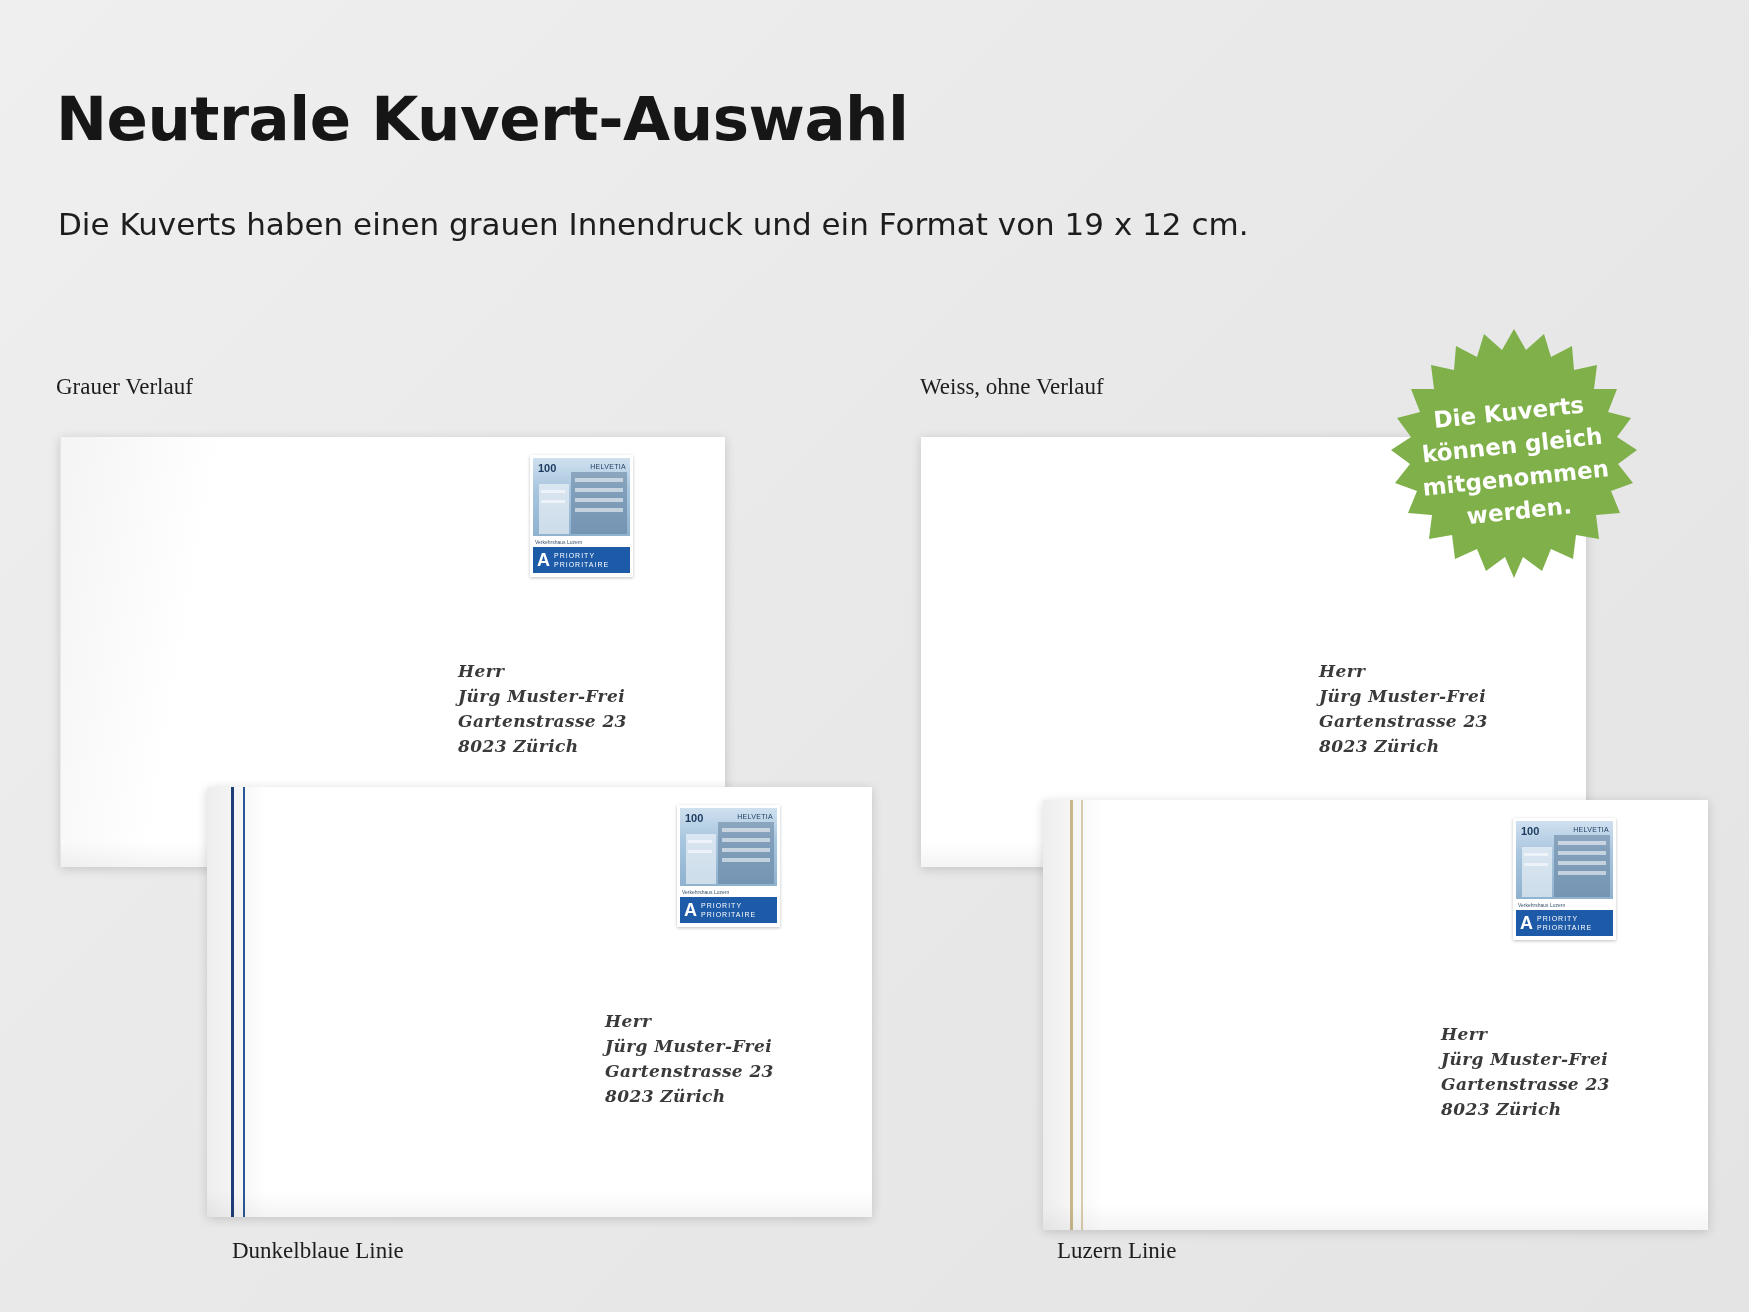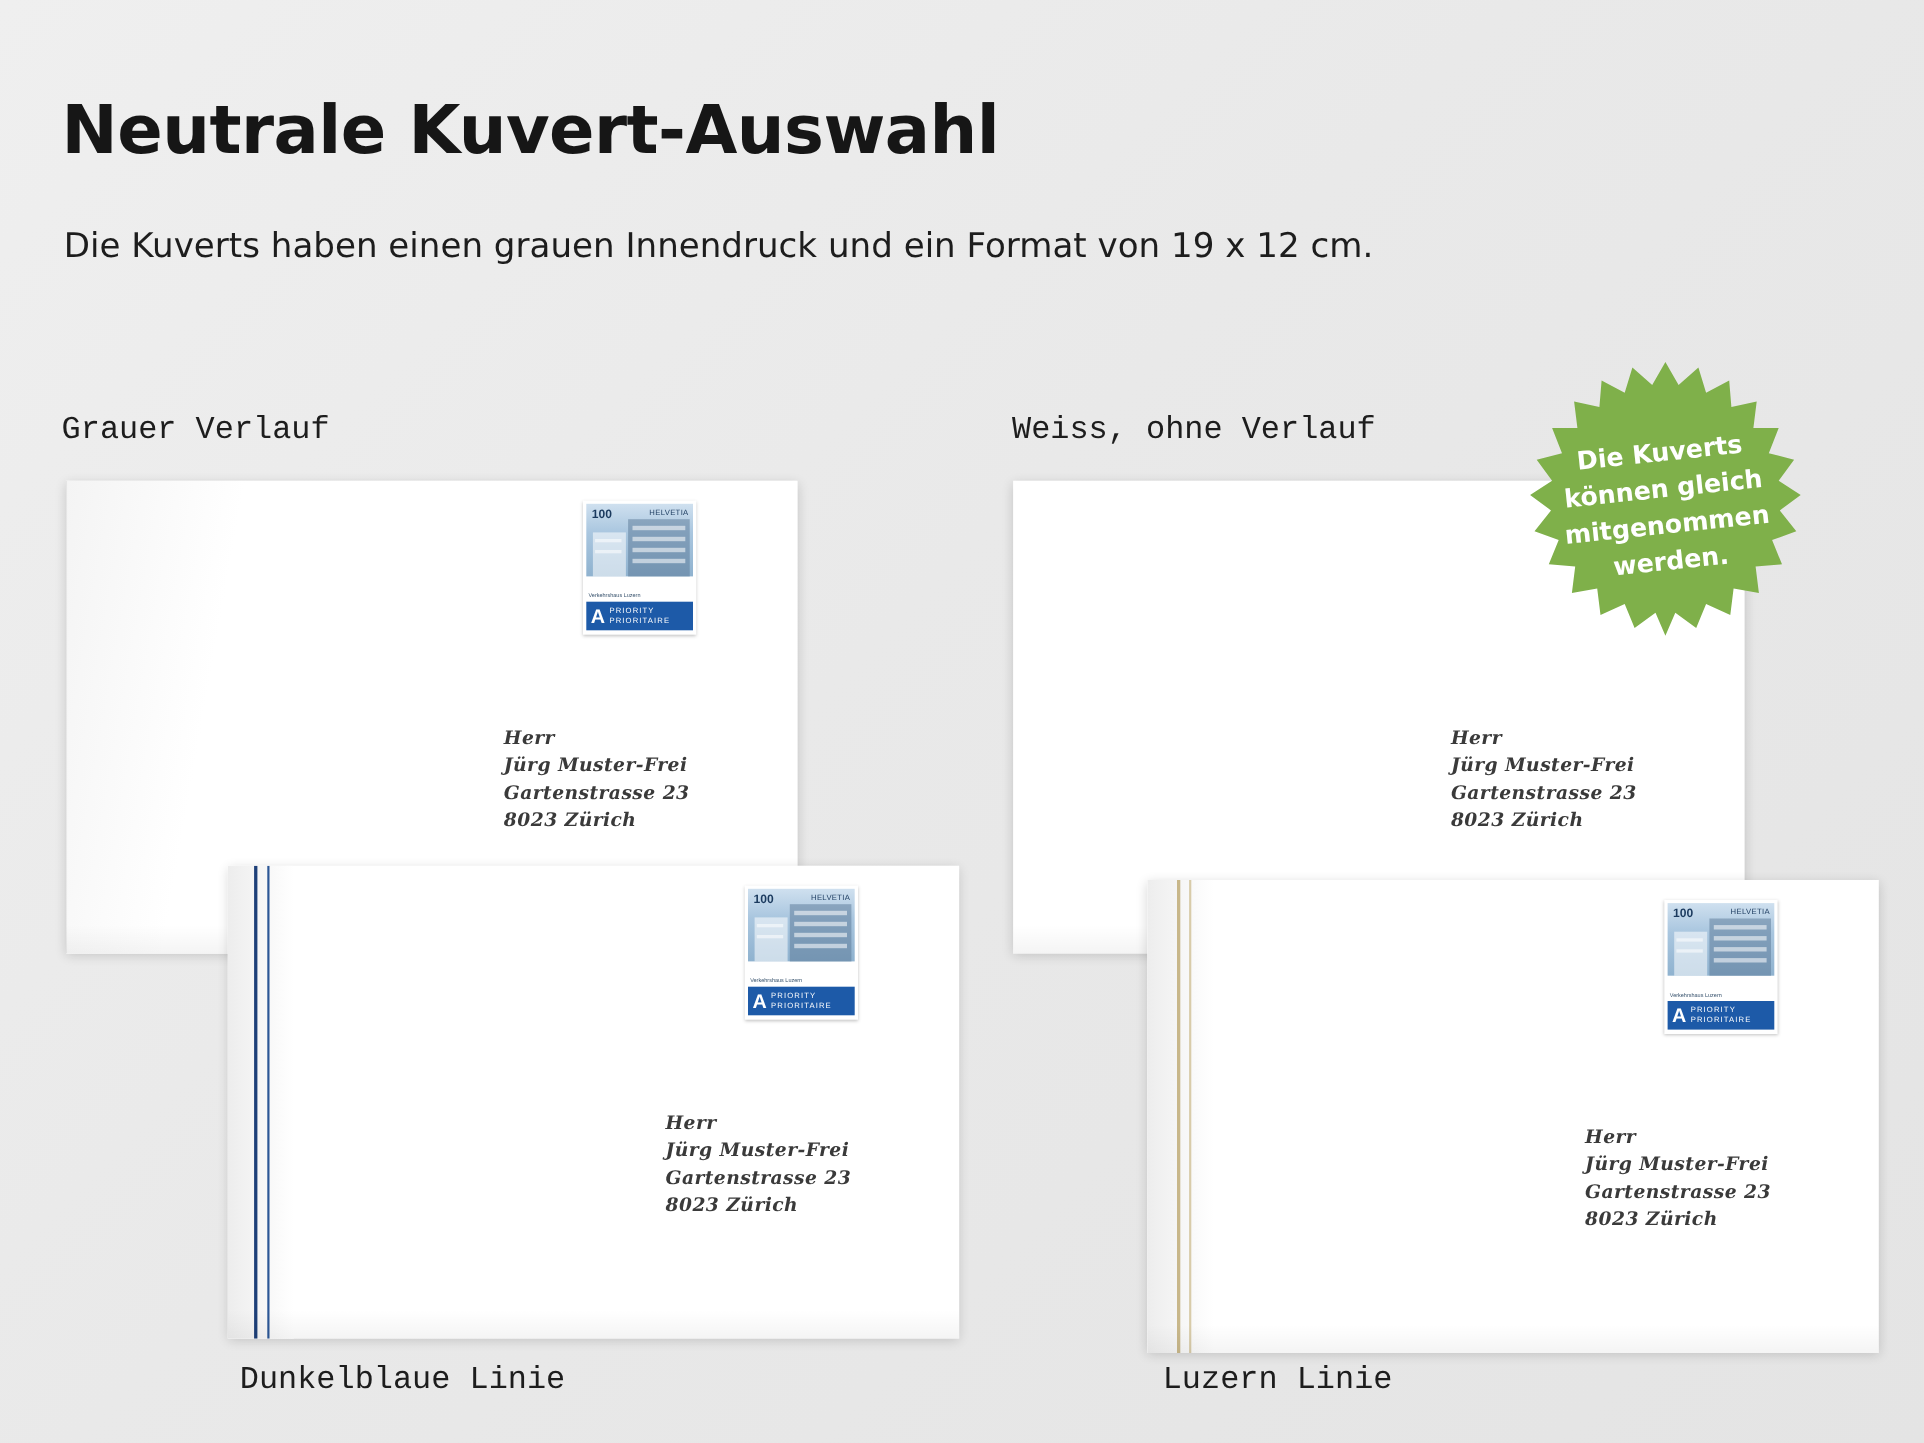--- a/index.html
+++ b/index.html
@@ -35,27 +35,27 @@
     left: 58px;
     top: 198px;
     font-size: 31px;
     line-height: 52px;
     color: #1d1d1d;
     font-family: "DejaVu Sans", sans-serif;
     font-weight: 400;
   }
   .caption {
     position: absolute;
-    font-size: 29px;
+    font-size: 23px;
     color: #1d1d1d;
-    font-family: Liberation Mono, monospace;
+    font-family: Liberation Serif, serif;
   }
   .cap-1 { left: 56px;  top: 374px; }
   .cap-2 { left: 920px; top: 374px; }
-  .cap-3 { left: 218px; top: 1238px; text-align: right; }
+  .cap-3 { left: 232px; top: 1238px; text-align: right; }
   .cap-4 { left: 1057px; top: 1238px; }
 
   
   .env {
     position: absolute;
     background: #ffffff;
     box-shadow: 0 2px 10px rgba(0,0,0,0.16);
     overflow: hidden;
   }
   .env-1 { left: 60px;  top: 437px; width: 665px; height: 430px; }
@@ -131,21 +131,21 @@
     position: absolute;
     width: 103px;
     height: 122px;
     background: #ffffff;
     box-shadow: 0 1px 3px rgba(0,0,0,0.25);
     overflow: hidden;
   }
   .stamp-pic {
     position: absolute;
     left: 3px; top: 3px; right: 3px;
-    height: 66px;
+    height: 78px;
     background:
       linear-gradient(180deg, #cfe0ef 0%, #a9c6df 40%, #8fb2cf 100%);
     overflow: hidden;
   }
   .bld {
     position: absolute;
     background: rgba(255,255,255,0.55);
   }
   .bld-dark { background: rgba(90,120,150,0.5); }
   .stamp-val {

